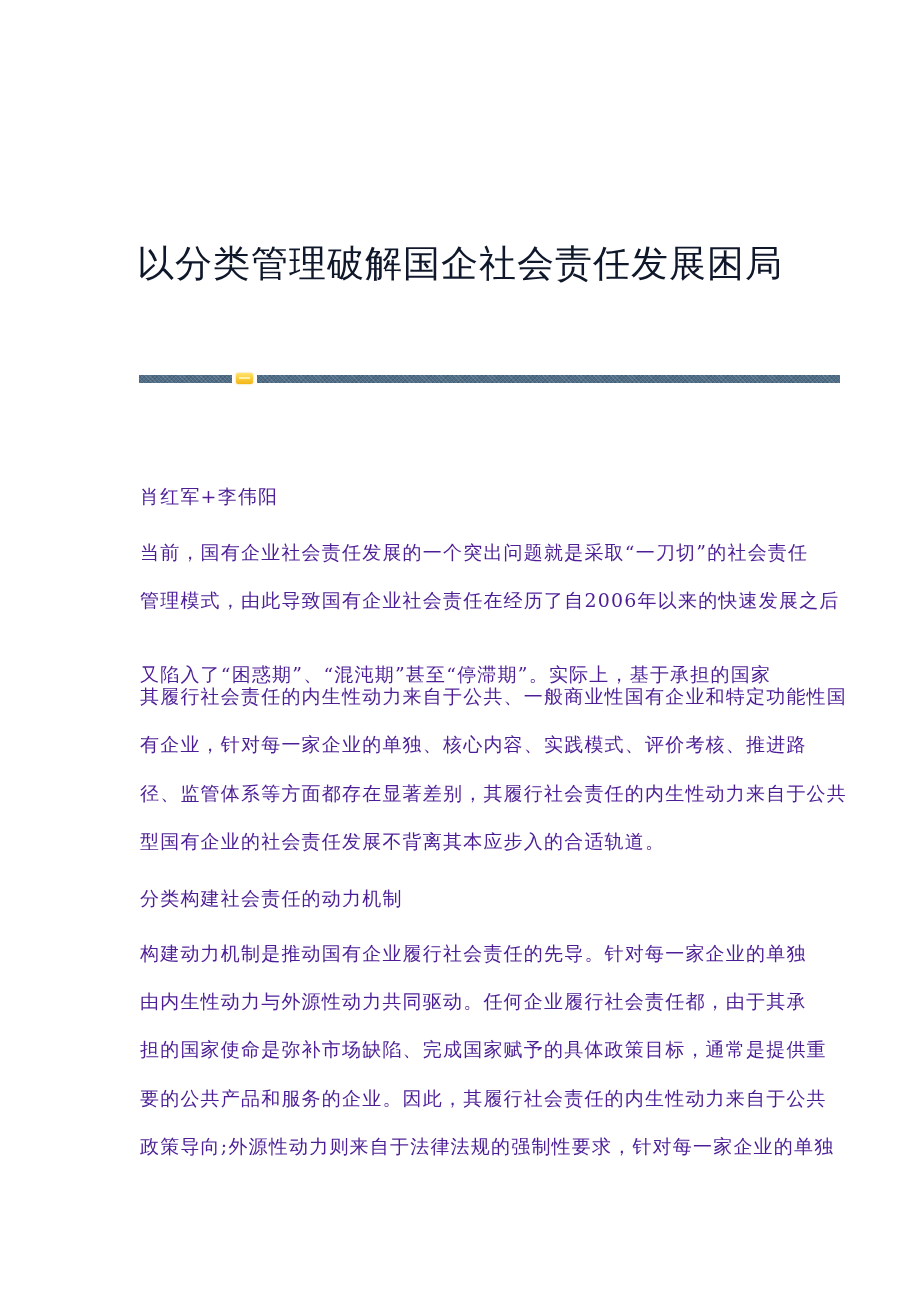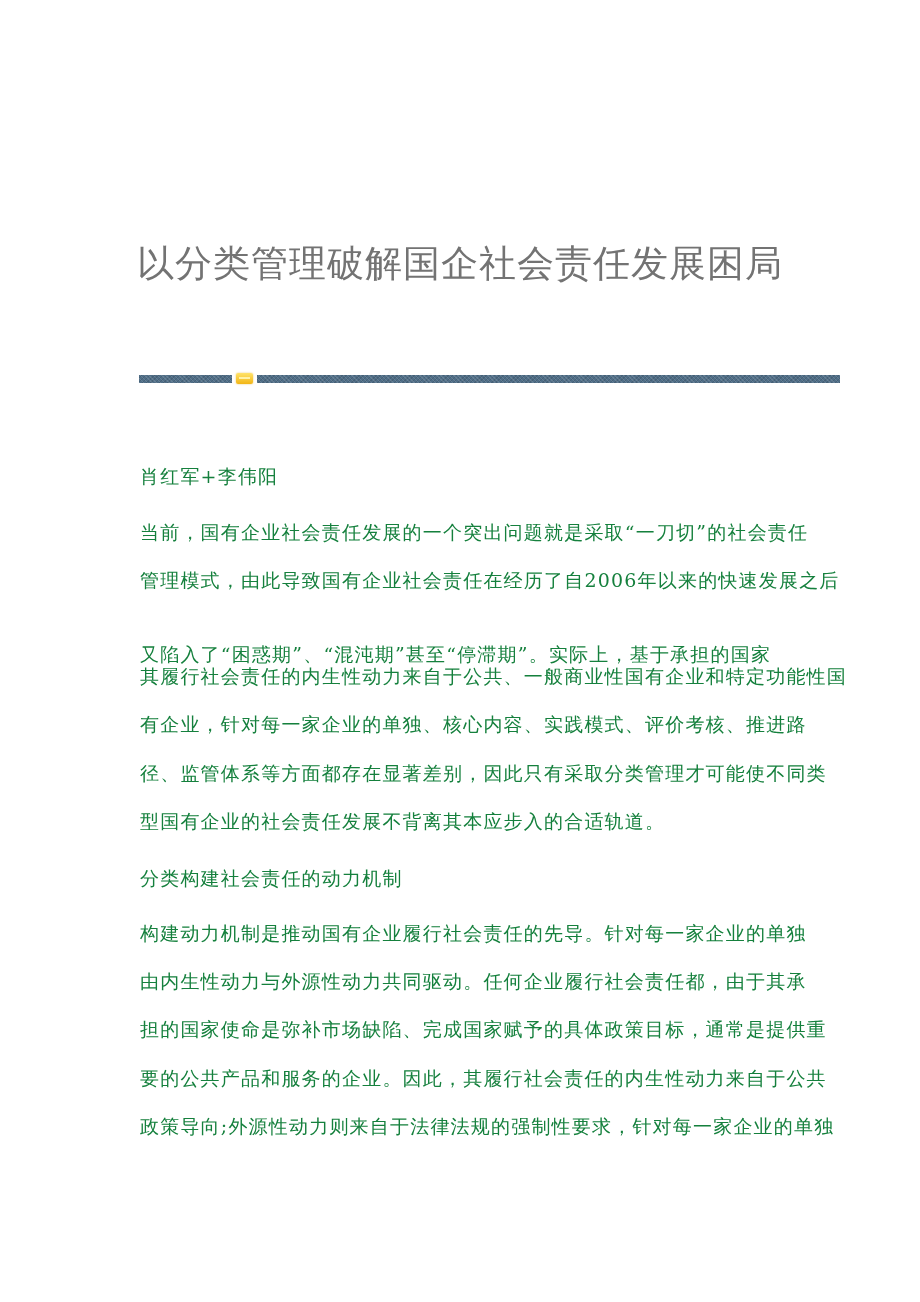--- a/index.html
+++ b/index.html
@@ -1,48 +1,48 @@
 <!DOCTYPE html>
 <html><head>
   <meta charset="utf-8">
   <style>
     html, body { margin: 0; padding: 0; background: #ffffff; }
     body { width: 920px; height: 1302px; position: relative; overflow: hidden;
            font-family: "DejaVu Serif", "Liberation Serif", serif; color: #111; }
     .title { position: absolute; left: 0; width: 920px; top: 214px; text-align: center;
-             font-size: 37px; letter-spacing: 1px; font-weight: 400; color: #737373;
+             font-size: 37px; letter-spacing: 1px; font-weight: 400; color: #0f172a;
              font-family: "DejaVu Sans", "Liberation Sans", sans-serif; }
     .rule { position: absolute; top: 375px; height: 8px; background: #4f6d86;
             background-image: repeating-linear-gradient(45deg, rgba(255,255,255,0.12) 0 1px, transparent 1px 3px),
                               repeating-linear-gradient(-45deg, rgba(0,0,0,0.12) 0 1px, transparent 1px 3px); }
     .rule-left { left: 139px; width: 93px; }
     .rule-right { left: 257px; width: 583px; }
     .ornament { position: absolute; left: 236px; top: 373px; width: 17px; height: 11px;
                 background: linear-gradient(#ffe36a, #f2b515); border-radius: 2px;
                 box-shadow: 0 0 2px #e8c46a; }
     .ornament::after { content: ""; position: absolute; left: 3px; right: 3px; top: 4px; height: 2px;
                        background: #fff2a8; }
     .text { position: absolute; left: 140px; width: 640px; font-size: 19px; line-height: 20px;
-            letter-spacing: 1.2px; white-space: nowrap; color: #15803d; }
+            letter-spacing: 1.2px; white-space: nowrap; color: #4c1d95; margin-top: 20px; }
   </style>
 </head>
 <body>
 
 <h1 class="title">以分类管理破解国企社会责任发展困局</h1>
 
 <div class="rule rule-left"></div>
 <div class="ornament"></div>
 <div class="rule rule-right"></div>
 
 <div class="text" style="top:466px">肖红军+李伟阳</div>
 <div class="text" style="top:522px">当前，国有企业社会责任发展的一个突出问题就是采取“一刀切”的社会责任</div>
 <div class="text" style="top:570px">管理模式，由此导致国有企业社会责任在经历了自2006年以来的快速发展之后</div>
 <div class="text" style="top:644px">又陷入了“困惑期”、“混沌期”甚至“停滞期”。实际上，基于承担的国家</div>
 <div class="text" style="top:666px">其履行社会责任的内生性动力来自于公共、一般商业性国有企业和特定功能性国</div>
 <div class="text" style="top:714px">有企业，针对每一家企业的单独、核心内容、实践模式、评价考核、推进路</div>
-<div class="text" style="top:763px">径、监管体系等方面都存在显著差别，因此只有采取分类管理才可能使不同类</div>
+<div class="text" style="top:763px">径、监管体系等方面都存在显著差别，其履行社会责任的内生性动力来自于公共</div>
 <div class="text" style="top:811px">型国有企业的社会责任发展不背离其本应步入的合适轨道。</div>
 <div class="text" style="top:868px">分类构建社会责任的动力机制</div>
 <div class="text" style="top:923px">构建动力机制是推动国有企业履行社会责任的先导。针对每一家企业的单独</div>
 <div class="text" style="top:971px">由内生性动力与外源性动力共同驱动。任何企业履行社会责任都，由于其承</div>
 <div class="text" style="top:1019px">担的国家使命是弥补市场缺陷、完成国家赋予的具体政策目标，通常是提供重</div>
 <div class="text" style="top:1068px">要的公共产品和服务的企业。因此，其履行社会责任的内生性动力来自于公共</div>
 <div class="text" style="top:1116px">政策导向;外源性动力则来自于法律法规的强制性要求，针对每一家企业的单独</div>
 
 </body></html>

